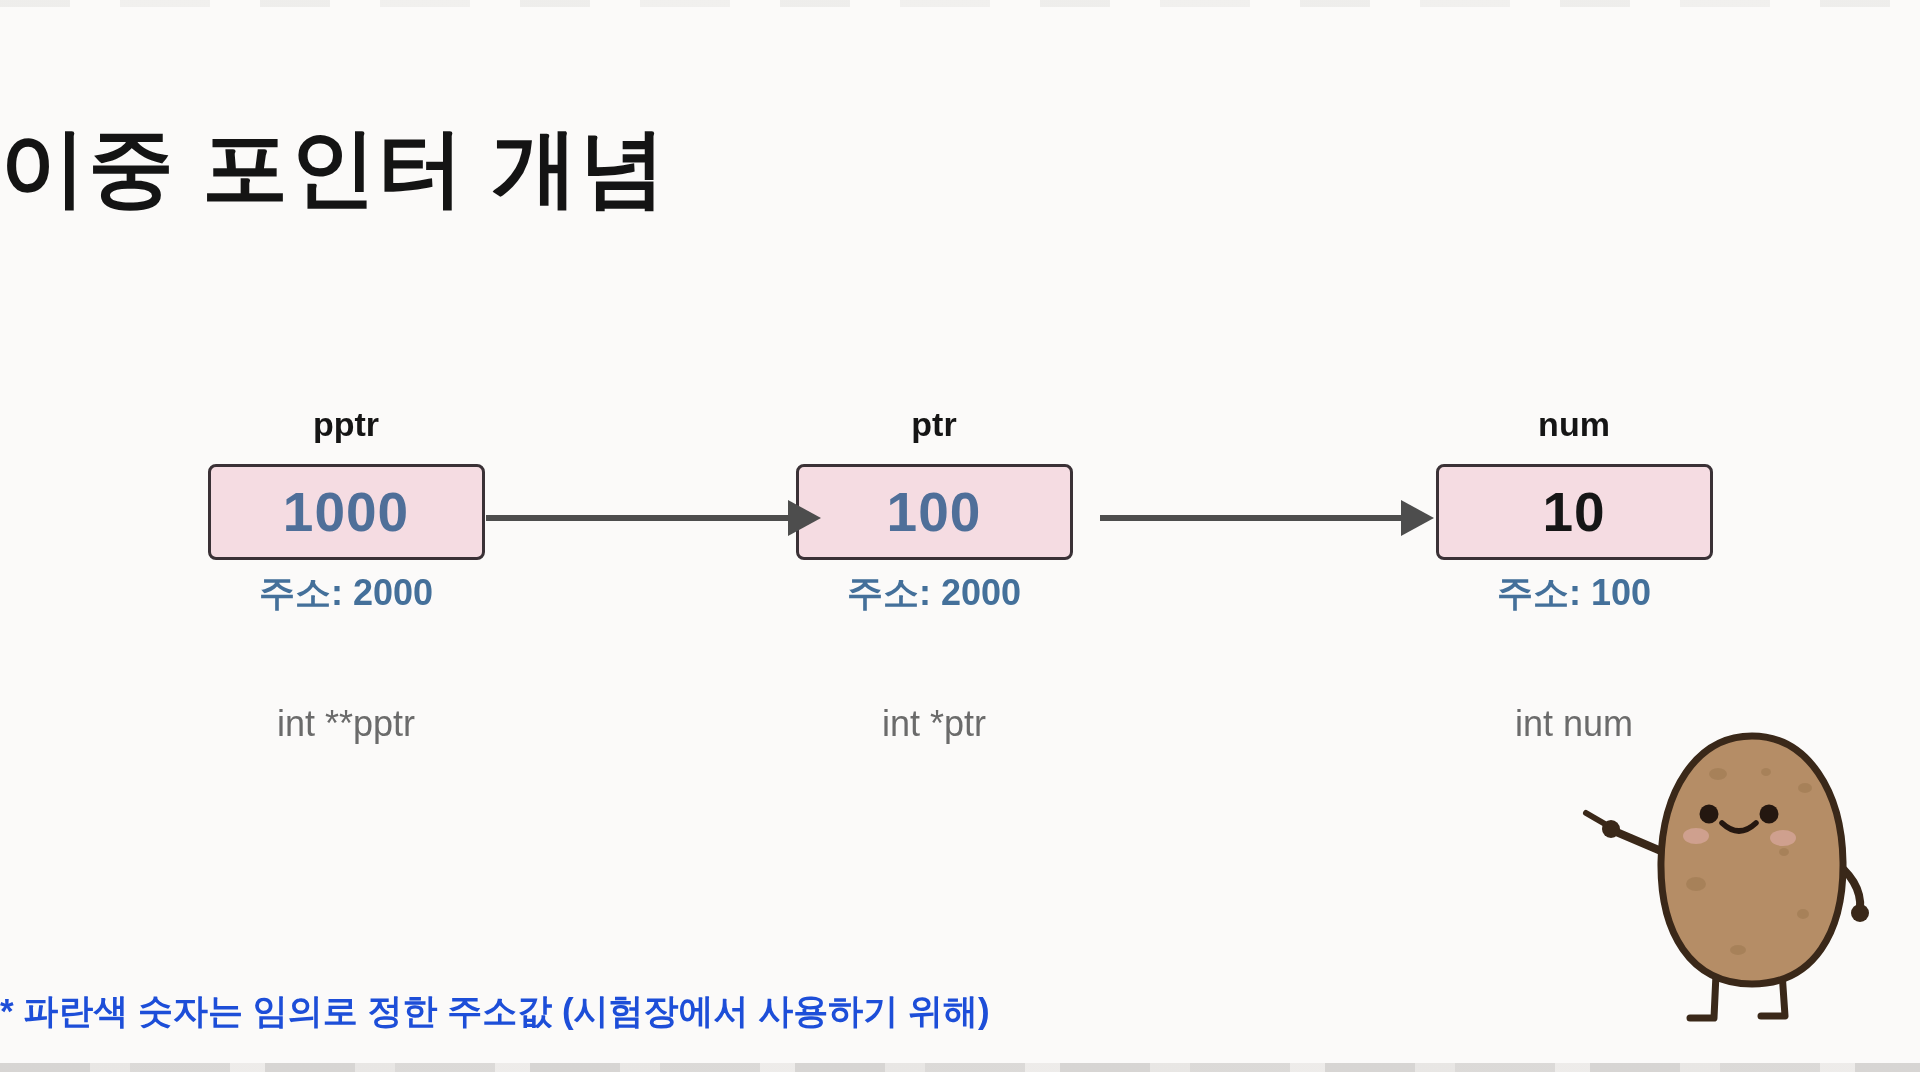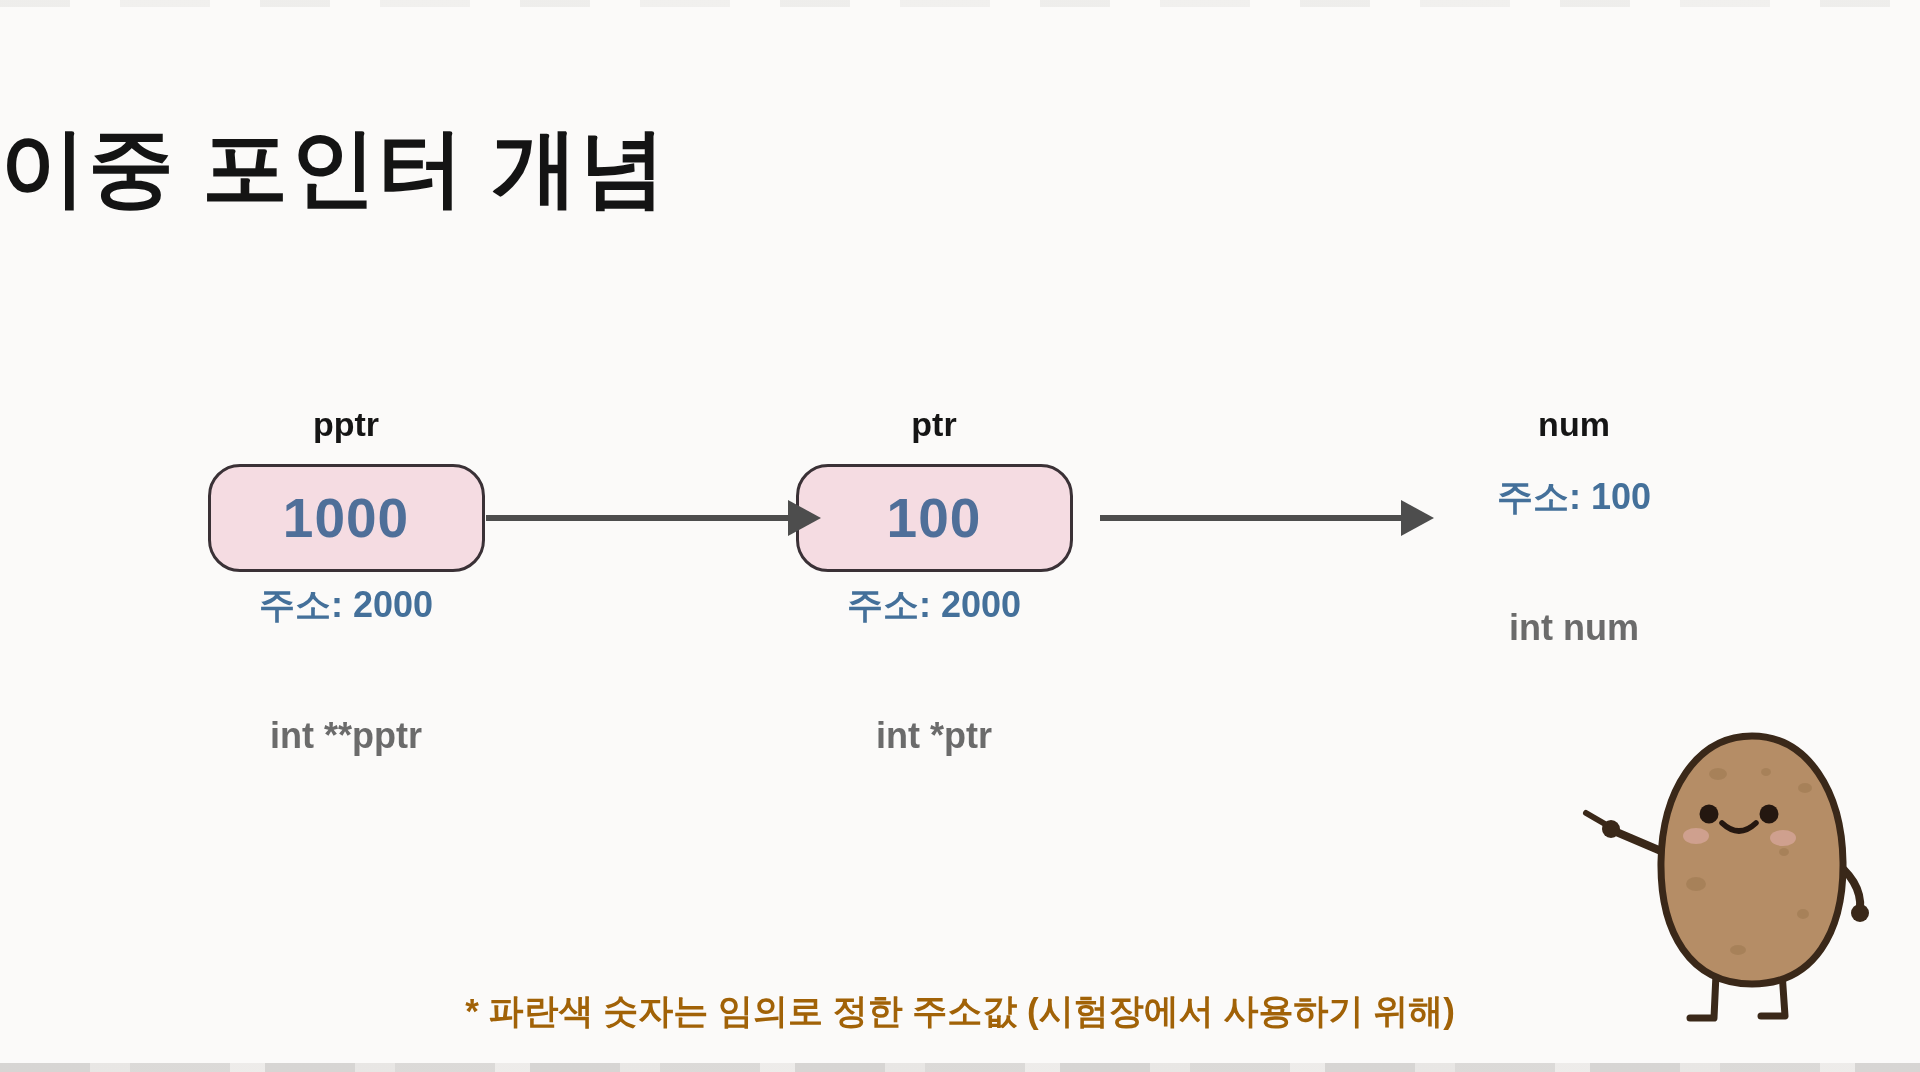--- a/index.html
+++ b/index.html
@@ -61,24 +61,24 @@
   .var-name {
     height: 56px;
     line-height: 56px;
     font-size: 34px;
     font-weight: 700;
     color: #151515;
     margin-bottom: 12px;
   }
   .var-box {
     width: 277px;
-    height: 108px;
+    height: 96px;
     box-sizing: border-box;
     border: 3.5px solid #3a3136;
-    border-radius: 32px;
+    border-radius: 8px;
     background: #f5dce2;
     display: flex;
     align-items: center;
     justify-content: center;
   }
   .var-value {
     font-size: 55px;
     font-weight: 600;
     letter-spacing: 1px;
   }
@@ -88,21 +88,21 @@
     line-height: 42px;
     font-size: 36px;
     font-weight: 600;
     color: #44709a;
   }
   .var-decl {
     margin-top: 88px;
     height: 44px;
     line-height: 44px;
     font-size: 36px;
-    font-weight: 700;
+    font-weight: 400;
     color: #6b6b6b;
     text-align: center;
   }
 
   .arrow-line {
     position: absolute;
     top: 515px;
     height: 6px;
     background: #4d4d4d;
   }
@@ -118,24 +118,24 @@
   .arrow-line.a1 { left: 486px;  width: 303px; }
   .arrow-head.a1 { left: 788px; }
   .arrow-line.a2 { left: 1100px; width: 302px; }
   .arrow-head.a2 { left: 1401px; }
 
   .footnote {
     position: absolute;
     top: 988px;
     left: 0;
     width: 100%;
-    text-align: center;
+    text-align: left;
     font-size: 35px;
     font-weight: 600;
-    color: #a16207;
+    color: #1d4ed8;
   }
 
   .potato {
     position: absolute;
     left: 1556px;
     top: 712px;
     width: 336px;
     height: 360px;
   }
 </style>
@@ -161,20 +161,23 @@
     <div class="var-name">ptr</div>
     <div class="var-box">
       <span class="var-value" style="color: rgb(79, 111, 153);">100</span>
     </div>
     <div class="var-address">주소: 2000</div>
     <div class="var-decl">int *ptr</div>
   </div>
 
   <div class="var-group g3">
     <div class="var-name">num</div>
+    <div class="var-box">
+      <span class="var-value" style="color: rgb(22, 22, 22);">10</span>
+    </div>
     <div class="var-address">주소: 100</div>
     <div class="var-decl">int num</div>
   </div>
 
   <div class="arrow-line a1"></div>
   <div class="arrow-head a1"></div>
   <div class="arrow-line a2"></div>
   <div class="arrow-head a2"></div>
 
   <div class="footnote">* 파란색 숫자는 임의로 정한 주소값 (시험장에서 사용하기 위해)</div>

